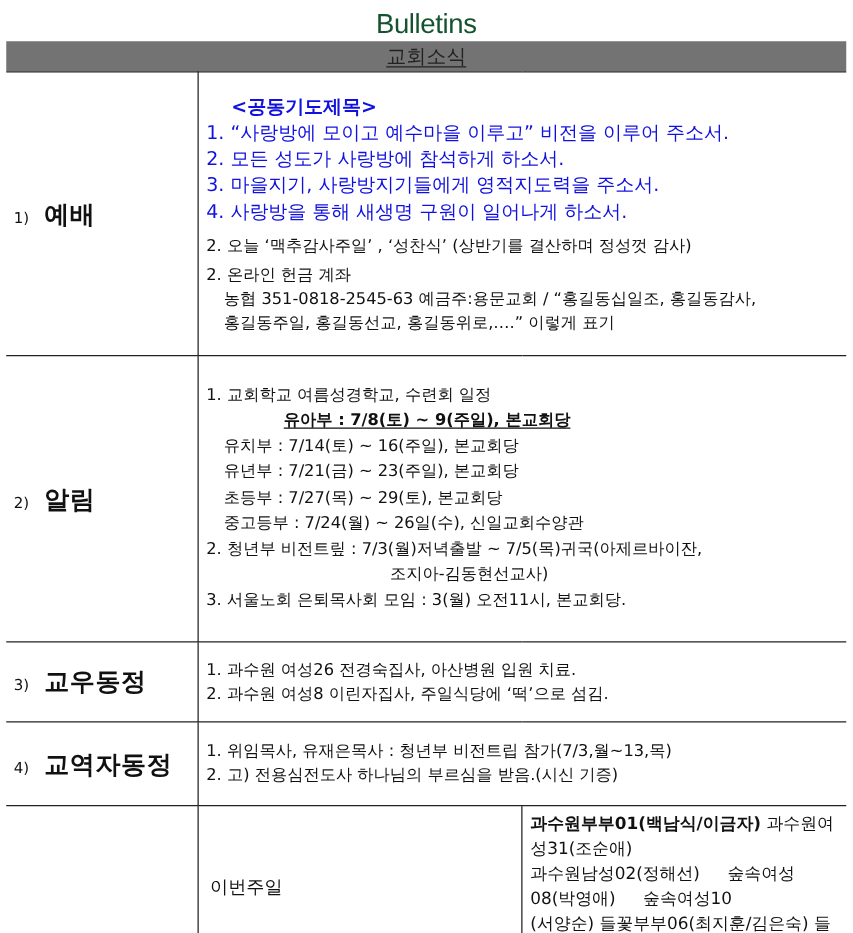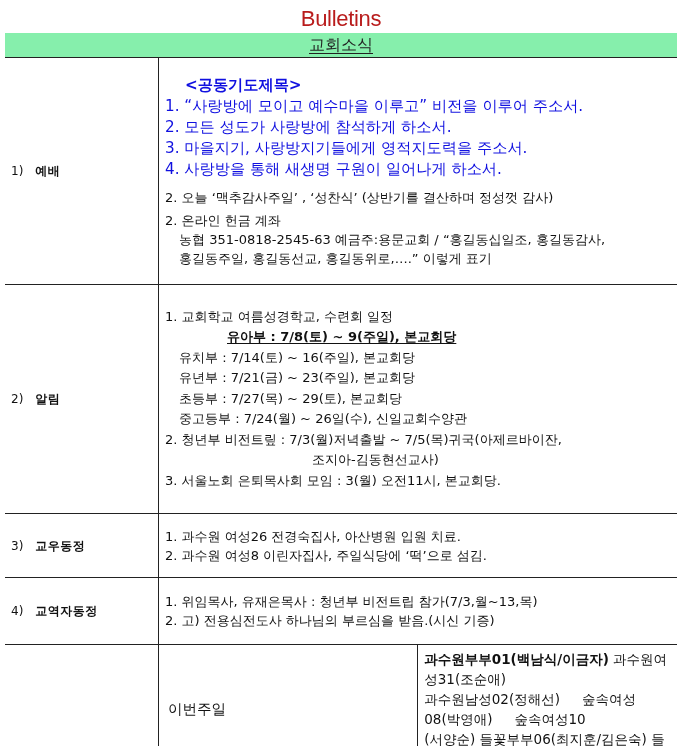--- a/index.html
+++ b/index.html
@@ -1,24 +1,24 @@
 <!DOCTYPE html>
 <html><head>
 <meta charset="utf-8">
 <style>
   html, body { margin:0; padding:0; background:#ffffff; }
   body { width:682px; height:746px; overflow:hidden; font-family:"DejaVu Sans","Liberation Sans",sans-serif; color:#111; }
-  .title { position:absolute; left:0; top:0; width:682px; height:33px; text-align:center; font-family:"Liberation Sans","DejaVu Sans",sans-serif; font-size:22px; font-weight:300; line-height:38px; color:#b91c1c; letter-spacing:-0.3px; }
-  .band { position:absolute; left:5px; top:33px; width:672px; height:24px; background:#86efac; text-align:center; font-size:16px; line-height:24px; color:#222; }
+  .title { position:absolute; left:0; top:0; width:682px; height:33px; text-align:center; font-family:"Liberation Sans","DejaVu Sans",sans-serif; font-size:22px; font-weight:300; line-height:38px; color:#14532d; letter-spacing:-0.3px; }
+  .band { position:absolute; left:5px; top:33px; width:672px; height:24px; background:#737373; text-align:center; font-size:16px; line-height:24px; color:#222; }
   .band span { text-decoration:underline; text-underline-offset:3px; }
   table.bul { position:absolute; left:5px; top:57px; width:672px; border-collapse:collapse; table-layout:fixed; }
   table.bul td { border-top:1.5px solid #222; border-bottom:1.5px solid #222; vertical-align:middle; padding:0; }
   td.lbl { width:147px; border-right:1.5px solid #222; font-size:14px; font-weight:bold; padding-left:6px !important; white-space:nowrap; }
   td.lbl .num { font-weight:normal; font-size:12px; margin-right:12px; }
-  td.lbl .name { font-size:12px; letter-spacing:0.5px; }
+  td.lbl .name { font-size:20px; letter-spacing:0.5px; }
   td.body { padding:6px 4px 6px 6px !important; font-size:13px; line-height:19px; }
   .blue { color:#1010e0; font-size:15.2px; line-height:21px; }
   .blue .hd { font-weight:bold;margin-left:20px; }
   .ind { padding-left:14px; }
   .ind2 { padding-left:147px; }
   .uline { font-weight:bold; text-decoration:underline; text-underline-offset:2px;margin-left:48px; }
   td.sub { width:105px; border-right:1.5px solid #222; font-size:14.5px; padding-left:9px !important; }
   td.svc { padding:4px 6px !important; font-size:13.5px; line-height:20px; }
   td.svc b { font-weight:bold; }
   .gap { display:inline-block; width:22px; }

